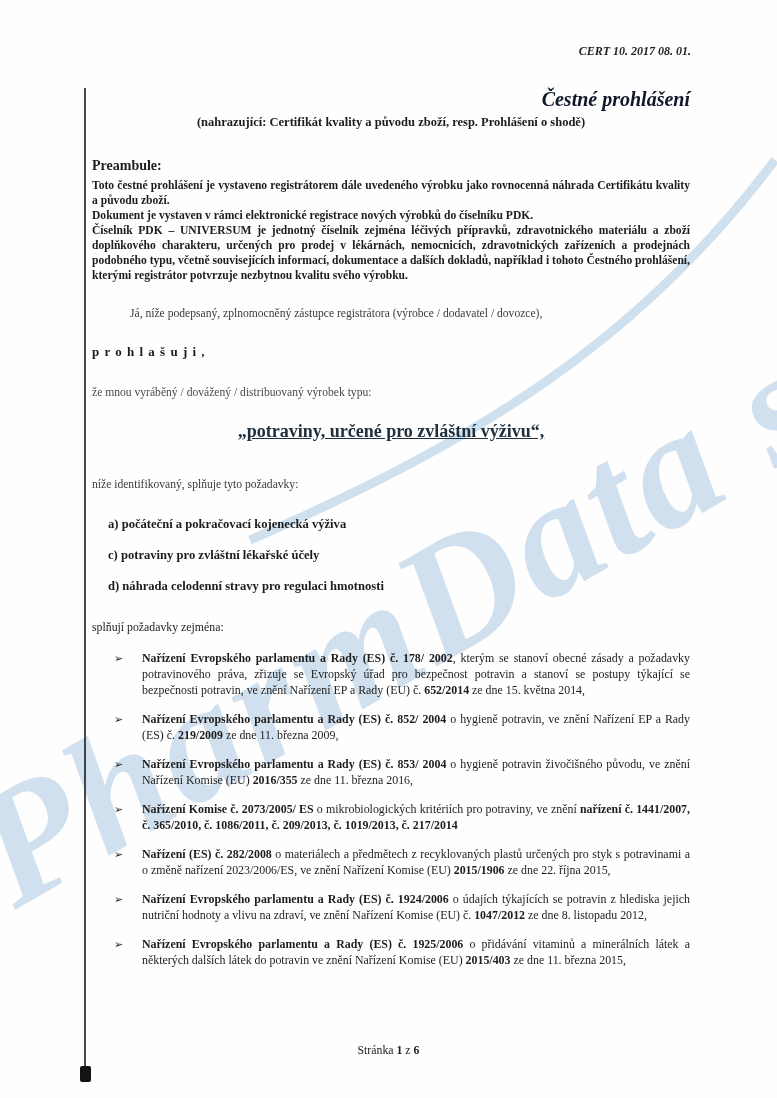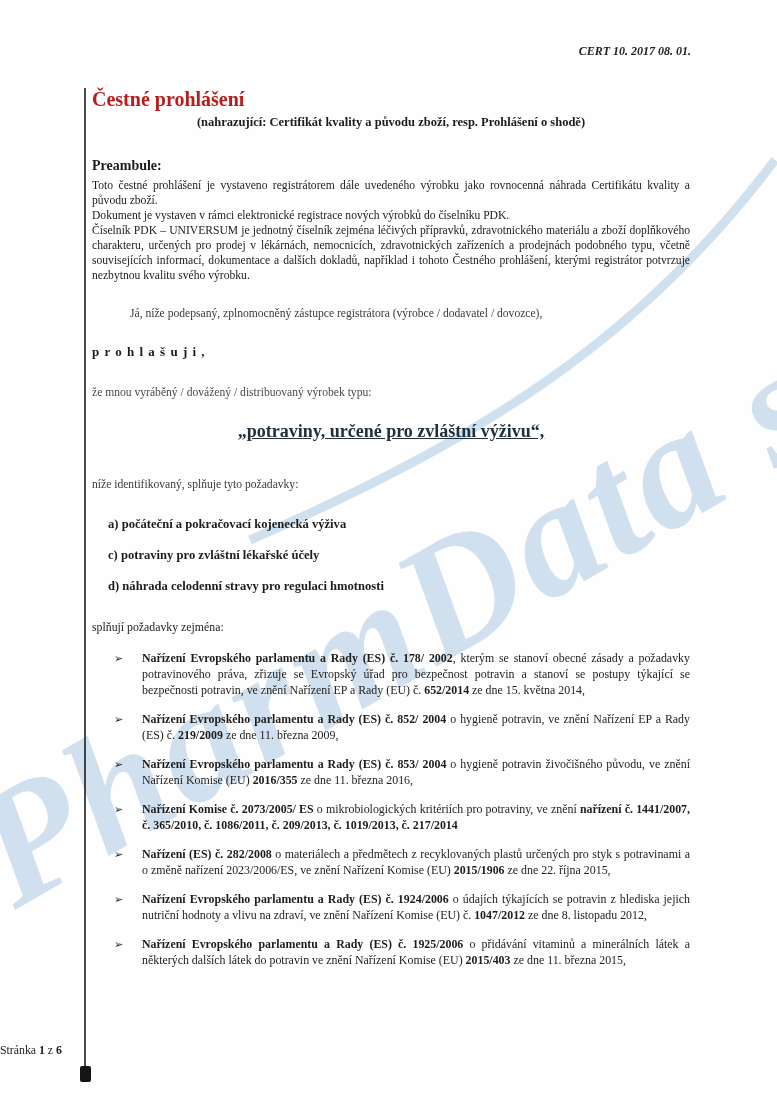--- a/index.html
+++ b/index.html
@@ -30,28 +30,28 @@
   .scan-line{position:absolute;left:84px;top:88px;width:2px;height:992px;background:rgba(40,40,40,0.85);}
   .scan-blob{position:absolute;left:80px;top:1066px;width:11px;height:16px;background:#141414;border-radius:2px;}
   .cert-code{
     position:absolute;top:44px;right:86px;
     font-style:italic;font-weight:bold;font-size:12px;color:#222;
   }
   .content{
     position:absolute;left:92px;top:88px;width:598px;
   }
   .title{
-    text-align:left;font-weight:bold;font-size:20px;margin:0 0 4px 0;color:#b91c1c;
+    text-align:right;font-weight:bold;font-size:20px;margin:0 0 4px 0;color:#0f172a;font-style:italic;
   }
   .subtitle{
     text-align:center;font-weight:bold;font-size:12.5px;margin:0 0 28px 0;
   }
   .preamble-heading{font-weight:bold;font-size:14px;margin:0 0 4px 0;}
   .preamble p{
-    margin:0;font-weight:normal;font-size:11.6px;line-height:1.3;text-align:justify;
+    margin:0;font-weight:bold;font-size:11.6px;line-height:1.3;text-align:justify;
   }
   .intro-line{
     margin:24px 0 0 0;font-size:11.6px;color:#3a3a3a;text-indent:38px;
   }
   .prohlasuji{
     font-weight:bold;font-size:13px;margin:24px 0 0 0;letter-spacing:1px;
   }
   .product-line{margin:26px 0 0 0;font-size:11.6px;color:#4a4a4a;}
   .product-type{
     text-align:center;font-weight:bold;font-size:18px;margin:22px 0 0 0;
@@ -67,21 +67,21 @@
   ul.regulations li{
     position:relative;padding-left:28px;margin-bottom:13px;
     font-size:11.9px;line-height:1.34;text-align:justify;color:#1d1d1d;
   }
   ul.regulations .arrow{
     position:absolute;left:0;top:0;font-size:11px;color:#222;
   }
   .b{font-weight:bold;}
   .footer{
     position:absolute;left:0;bottom:40px;width:100%;
-    text-align:left;font-size:11.8px;color:#222;
+    text-align:center;font-size:11.8px;color:#222;
   }
 </style>
 </head>
 <body>
 
 <div class="page">
 
   <div class="watermark">PharmData s. r. o.</div>
   <svg class="swoosh" width="777" height="1098">
     <path d="M 250 540 C 480 440, 640 340, 775 160" stroke="rgba(150,190,220,0.45)" stroke-width="9" fill="none"></path>

